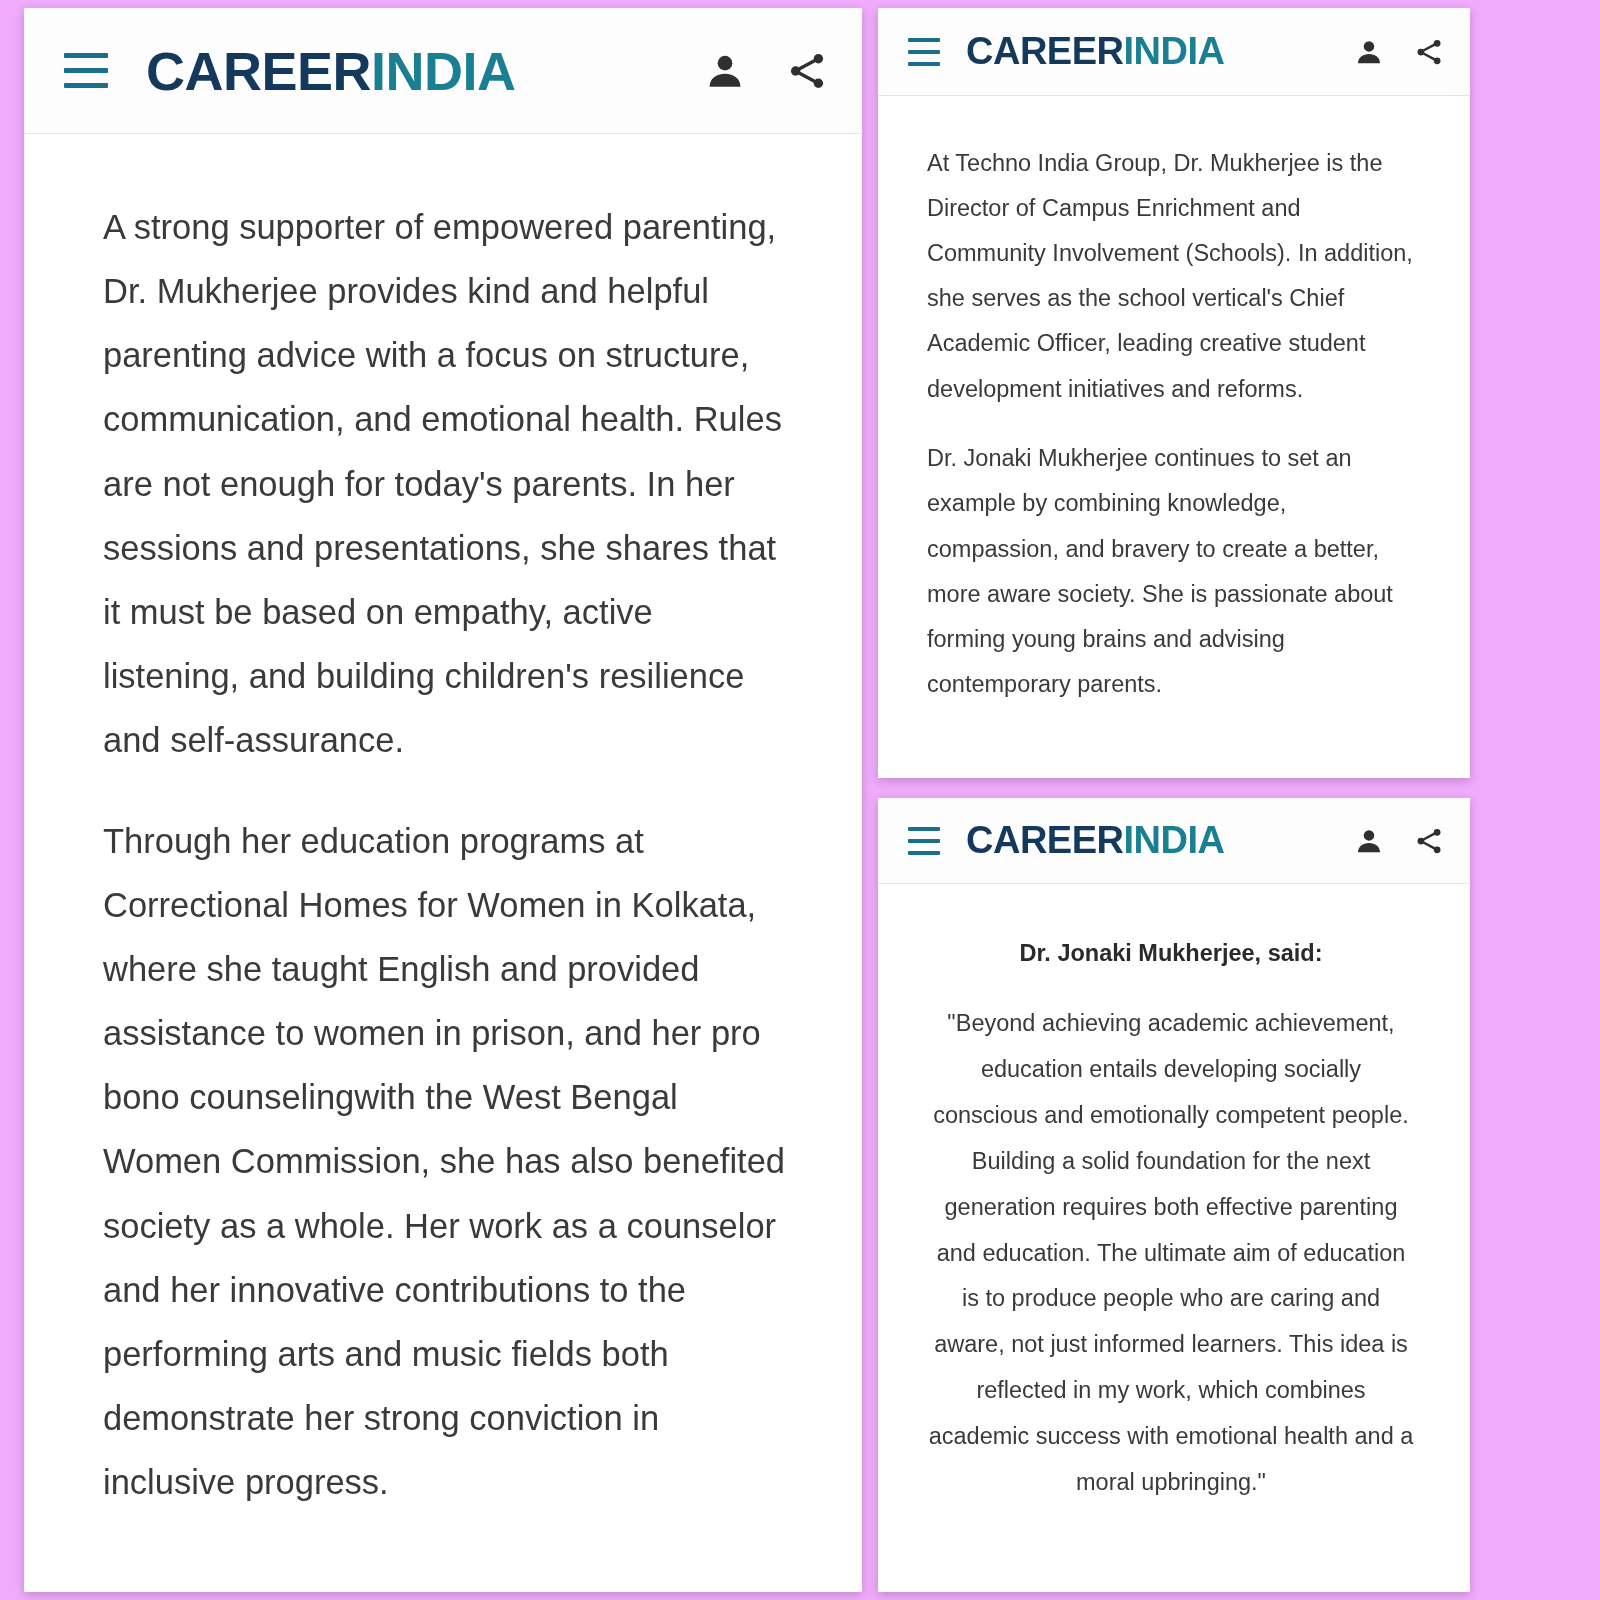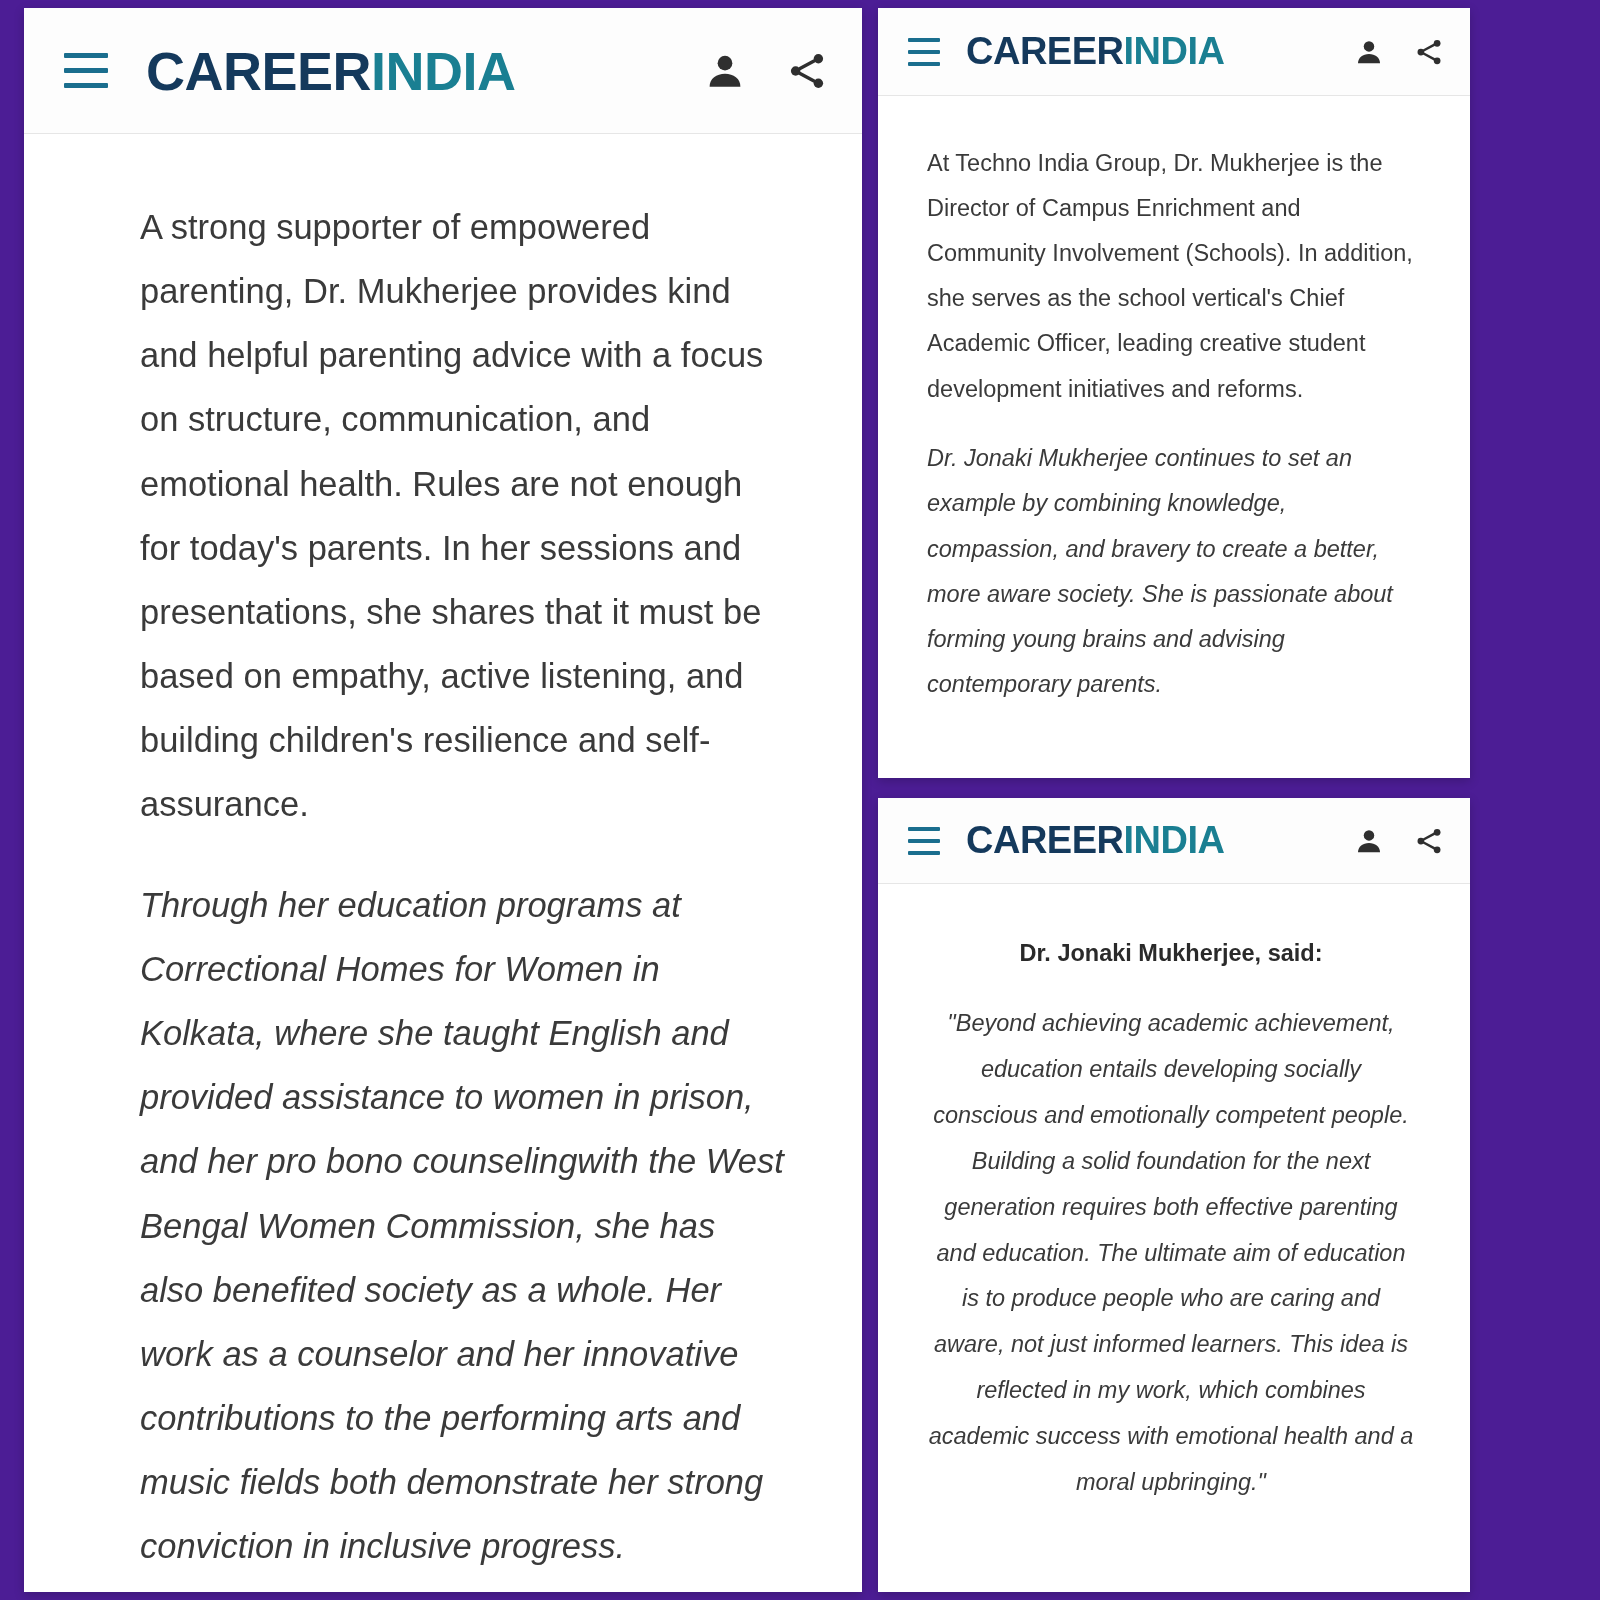--- a/index.html
+++ b/index.html
@@ -7,21 +7,21 @@
     width: 1600px;
     height: 1600px;
     font-family: "Liberation Sans", sans-serif;
     background: #5fd05a;
     overflow: hidden;
   }
   .collage {
     position: relative;
     width: 1600px;
     height: 1600px;
-    background: #4c1d95;
+    background: #f0abfc;
   }
 
   
   .panel {
     position: absolute;
     background: #ffffff;
     overflow: hidden;
   }
   .panel-shadow {
     box-shadow: 0 3px 10px rgba(0,0,0,0.20);
@@ -62,35 +62,35 @@
     cursor: pointer;
   }
   .icon-btn svg { display: block; }
 
   
   .content {
     color: #3a3a3a;
     font-family: "Liberation Sans", sans-serif;
   }
   .content p { margin: 17px; }
-  .content p + p { margin-top: 1.05em; font-style: italic; }
+  .content p + p { margin-top: 1.05em; }
   .bold-line { font-weight: bold; color: #2a2a2a; }
 
   
   #panel-a {
     left: 24px;
     top: 8px;
     width: 838px;
     height: 1584px;
   }
   #panel-a .appbar { height: 126px; padding: 0 34px 0 40px; }
   #panel-a .hamburger span { width: 44px; height: 5px; margin: 5px 0; }
   #panel-a .brand { font-size: 54px; margin-left: 38px; }
   #panel-a .content {
-    padding: 44px 58px 0 99px;
+    padding: 44px 58px 0 62px;
     font-size: 34.5px;
     line-height: 1.86;
   }
 
   
   #panel-b {
     left: 878px;
     top: 8px;
     width: 592px;
     height: 770px;

